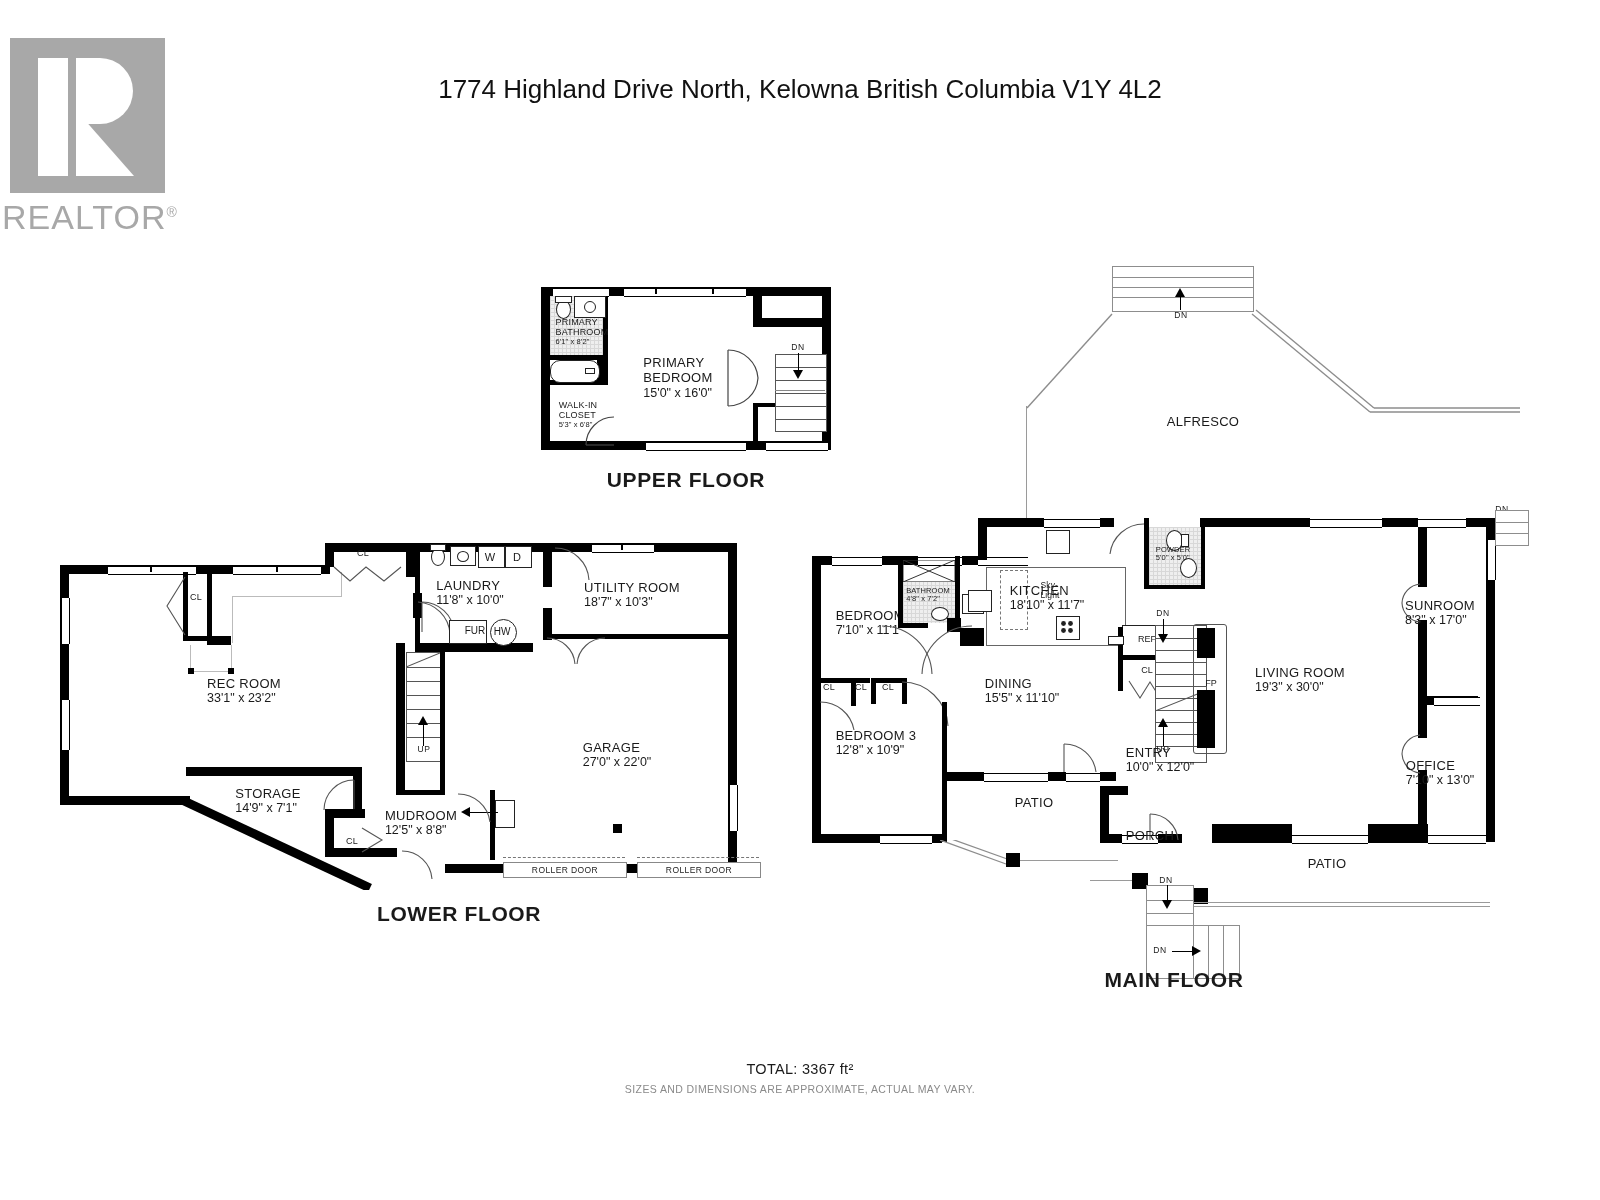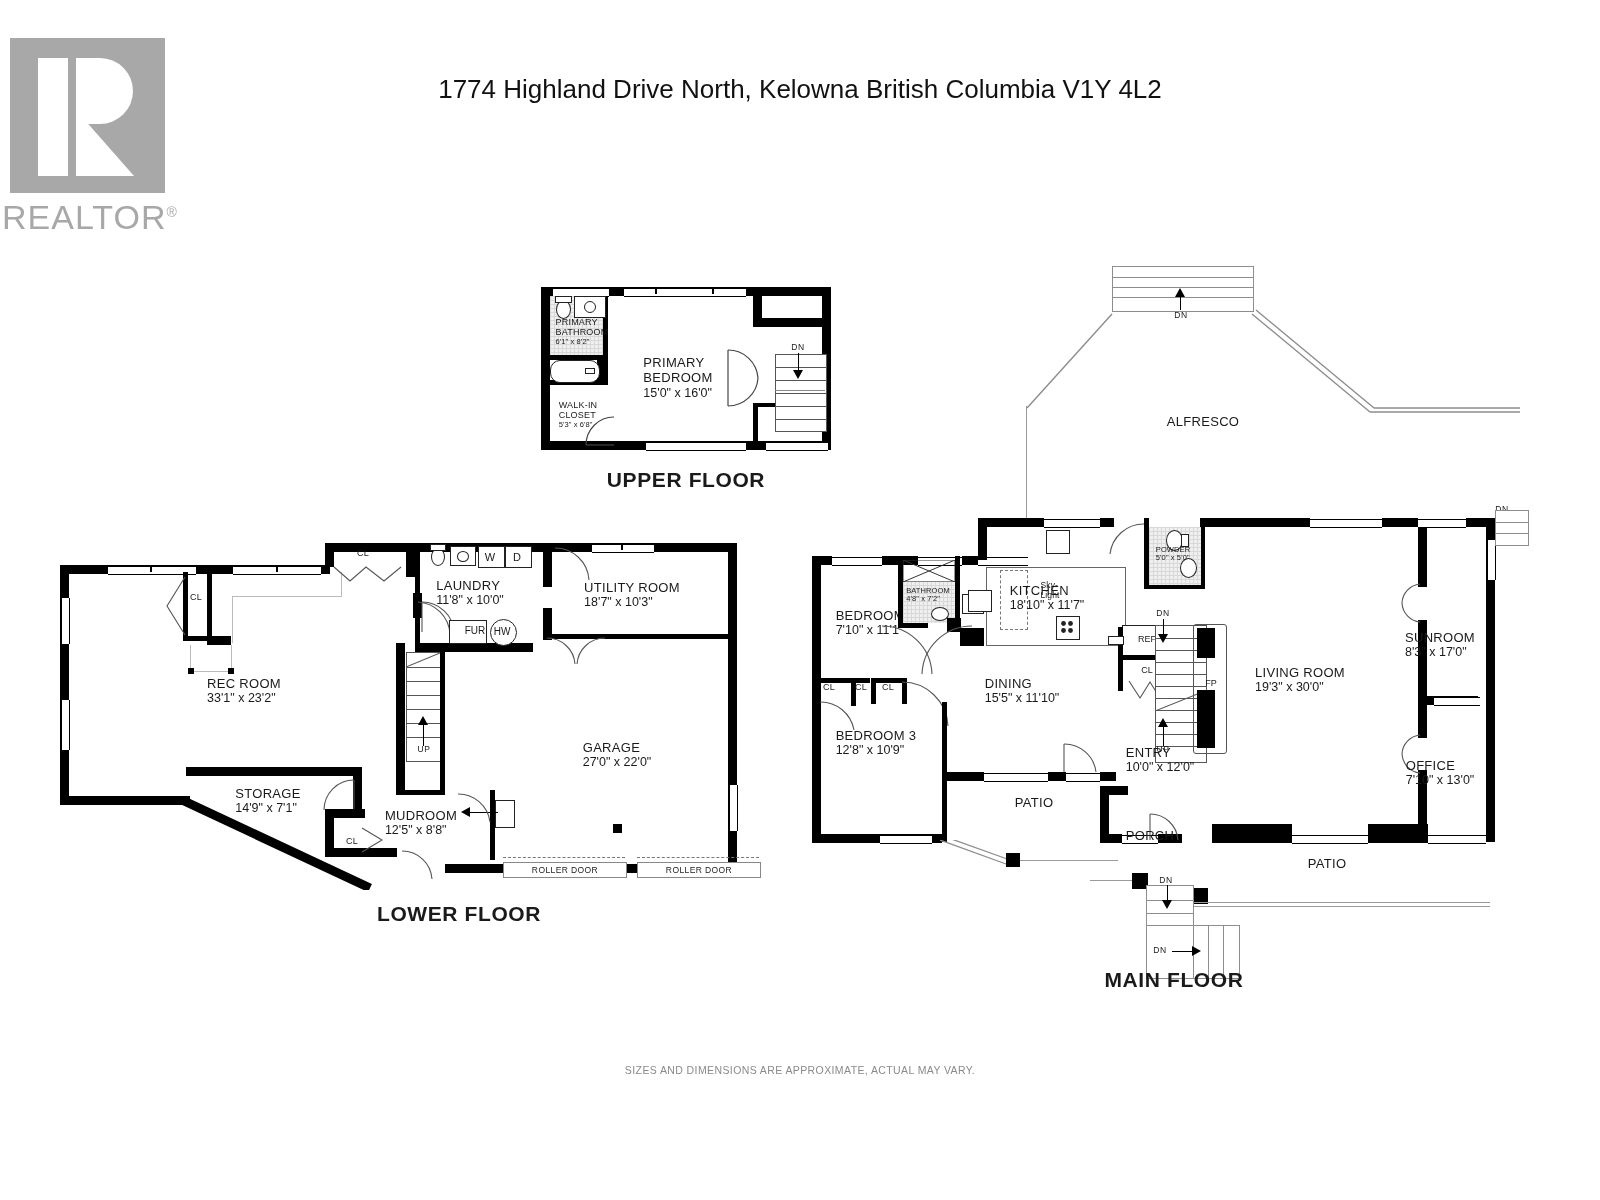--- a/index.html
+++ b/index.html
@@ -587,21 +587,21 @@
     <svg width="22" height="42" viewBox="0 0 22 42">
         <path d="M20 2 A20 20 0 0 0 2 21" fill="none" stroke="#555" stroke-width="1.1"></path>
         <path d="M20 40 A20 20 0 0 1 2 21" fill="none" stroke="#555" stroke-width="1.1"></path>
       </svg>
   </div>
 
   <div class="wall" style="left:1486px;top:518px;width:9px;height:324px;"></div>
   <div class="wall" style="left:1418px;top:696px;width:60px;height:9px;"></div>
   <div class="win" style="left:1434px;top:697px;width:46px;height:7px;"></div>
   <div class="winv" style="left:1487px;top:540px;width:7px;height:40px;"></div>
-  <div class="label" style="left:1440px;top:630px;">
+  <div class="label" style="left:1440px;top:598px;">
     <div class="rname">SUNROOM</div>
     <div class="rdim">8'3" x 17'0"</div>
   </div>
   <div class="dnlab" style="left:1502px;top:504px;">DN</div>
   <div class="arrowline" style="left:1502px;top:515px;height:18px;"></div>
   <div class="tri-d" style="left:1497px;top:532px;"></div>
   <div class="stair" style="left:1495px;top:510px;width:32px;height:34px;border-color:#8d8d8d;">
     <div class="strow" style="top:11px;background:#8d8d8d;"></div>
     <div class="strow" style="top:22px;background:#8d8d8d;"></div>
   </div>
@@ -659,14 +659,15 @@
     <div class="stcol" style="left:76px;background:#8d8d8d;"></div>
   </div>
   <div class="dnlab" style="left:1160px;top:945px;">DN</div>
   <div class="arrowlineh" style="left:1172px;top:951px;width:22px;"></div>
   <div class="tri-r" style="left:1192px;top:946px;"></div>
 
   <div class="floorlabel" style="left:1174px;top:968px;">MAIN FLOOR</div>
 </div>
 
 <div class="abs" id="footer">
+  <div class="f3">TOTAL: 3367 ft²</div>
   <div class="f4">SIZES AND DIMENSIONS ARE APPROXIMATE, ACTUAL MAY VARY.</div>
 </div>
 
 </body></html>

